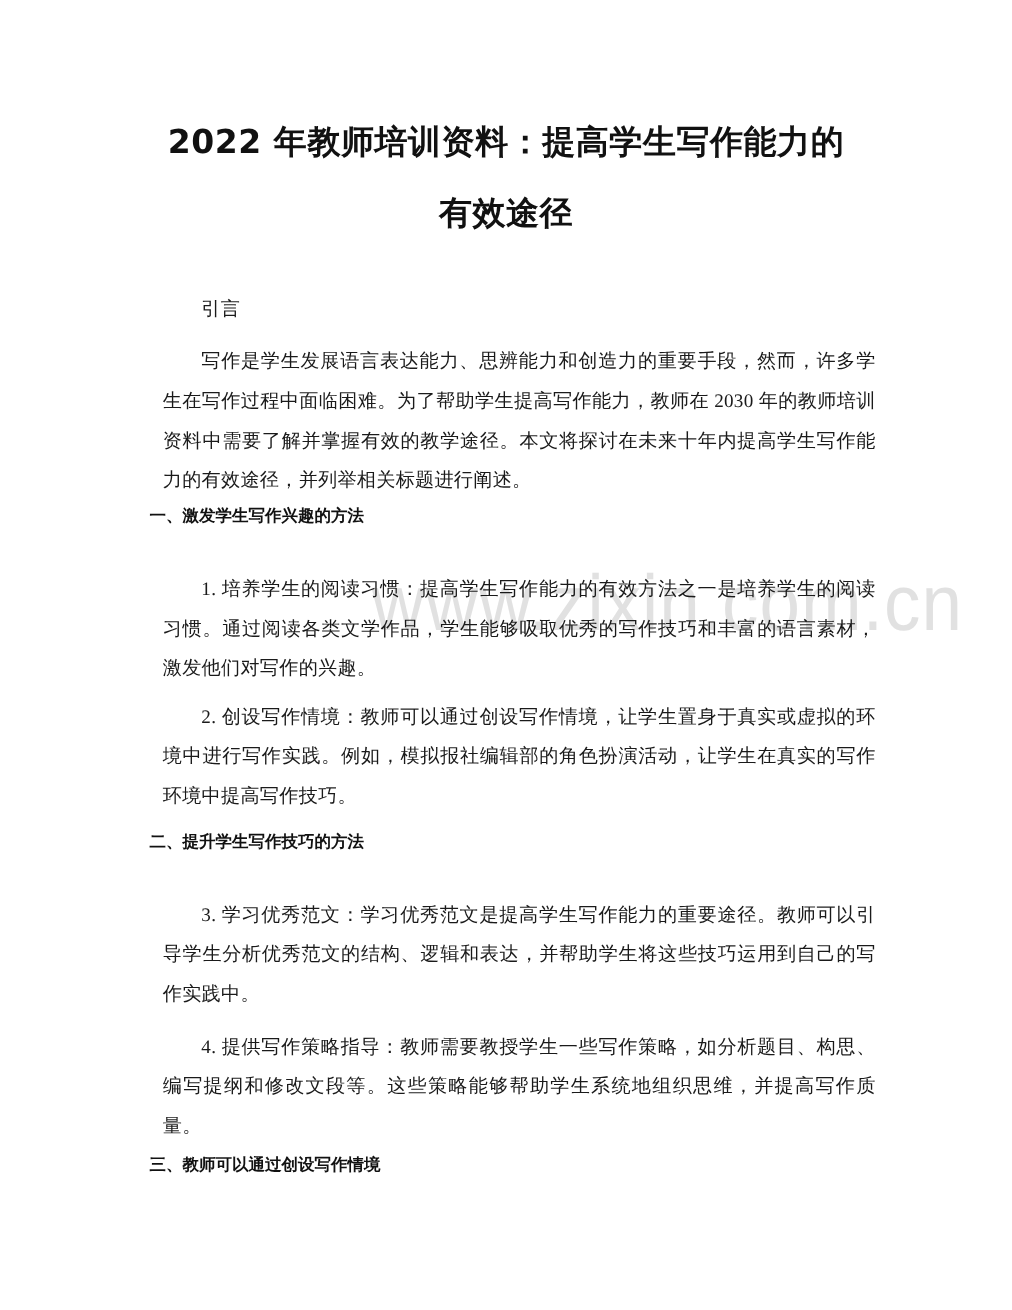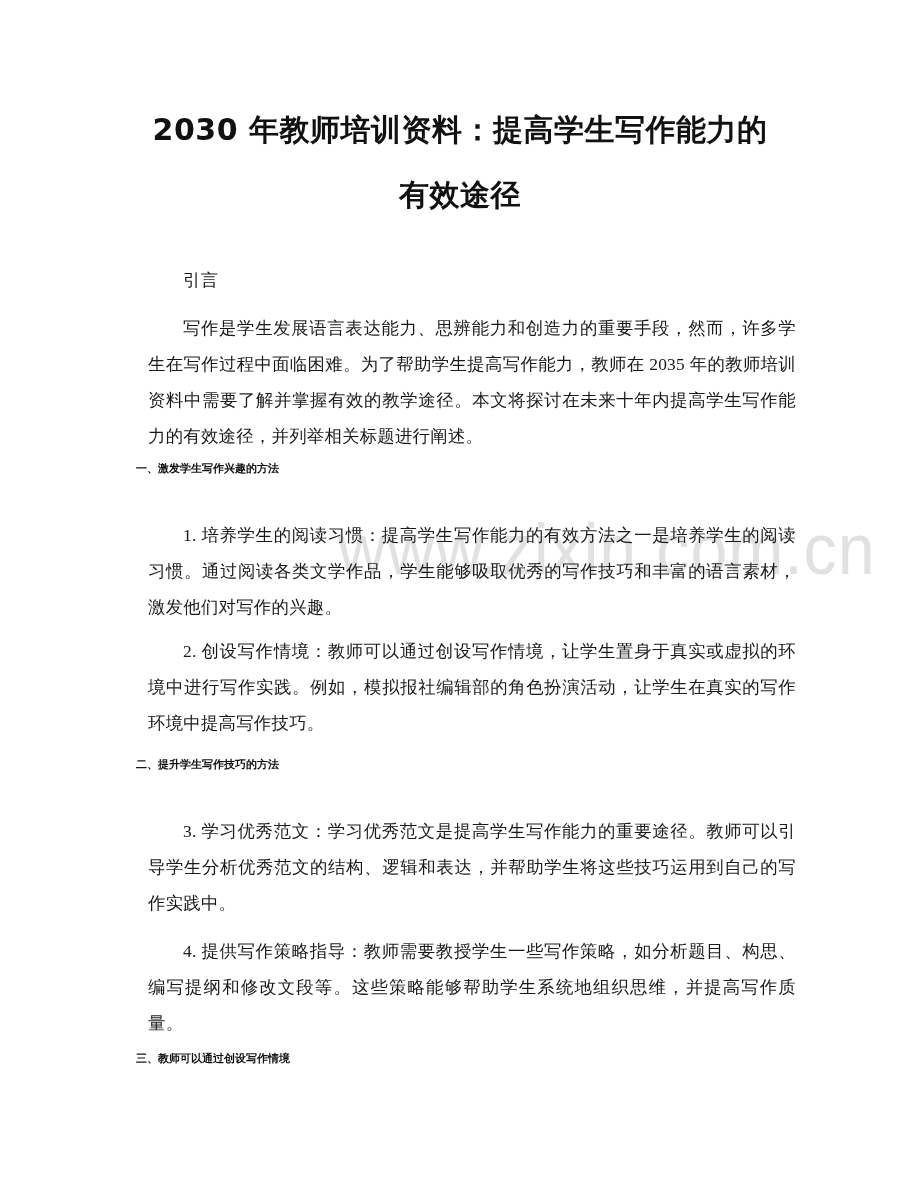--- a/index.html
+++ b/index.html
@@ -44,21 +44,21 @@
       margin: 12px;
       position: absolute;
       left: 0;
       width: 648px;
       color: #1a1a1a;
       letter-spacing: 0.25px;
     }
     .heading {
       font-family: "DejaVu Sans", "Liberation Sans", sans-serif;
       font-weight: bold;
-      font-size: 11px;
+      font-size: 15px;
       line-height: 28px;
       margin: 0;
       position: absolute;
       left: 0;
       width: 648px;
       color: #111;
     }
     .watermark {
       position: absolute;
       left: 338px;
@@ -74,26 +74,26 @@
       transform-origin: left top;
     }
   </style>
 </head>
 <body>
 
 <div class="watermark">www.zixin.com.cn</div>
 
 <div class="page">
 
-  <h1 class="title line1">2030 年教师培训资料：提高学生写作能力的</h1>
+  <h1 class="title line1">2022 年教师培训资料：提高学生写作能力的</h1>
   <h1 class="title line2">有效途径</h1>
 
   <p class="para" style="top:250px;">引言</p>
 
-  <p class="para" style="top:298px;">写作是学生发展语言表达能力、思辨能力和创造力的重要手段，然而，许多学生在写作过程中面临困难。为了帮助学生提高写作能力，教师在 2035 年的教师培训资料中需要了解并掌握有效的教学途径。本文将探讨在未来十年内提高学生写作能力的有效途径，并列举相关标题进行阐述。</p>
+  <p class="para" style="top:298px;">写作是学生发展语言表达能力、思辨能力和创造力的重要手段，然而，许多学生在写作过程中面临困难。为了帮助学生提高写作能力，教师在 2030 年的教师培训资料中需要了解并掌握有效的教学途径。本文将探讨在未来十年内提高学生写作能力的有效途径，并列举相关标题进行阐述。</p>
 
   <h2 class="heading" style="top:455px;">一、激发学生写作兴趣的方法</h2>
 
   <p class="para" style="top:505px;">1. 培养学生的阅读习惯：提高学生写作能力的有效方法之一是培养学生的阅读习惯。通过阅读各类文学作品，学生能够吸取优秀的写作技巧和丰富的语言素材，激发他们对写作的兴趣。</p>
 
   <p class="para" style="top:621px;">2. 创设写作情境：教师可以通过创设写作情境，让学生置身于真实或虚拟的环境中进行写作实践。例如，模拟报社编辑部的角色扮演活动，让学生在真实的写作环境中提高写作技巧。</p>
 
   <h2 class="heading" style="top:751px;">二、提升学生写作技巧的方法</h2>
 
   <p class="para" style="top:801px;">3. 学习优秀范文：学习优秀范文是提高学生写作能力的重要途径。教师可以引导学生分析优秀范文的结构、逻辑和表达，并帮助学生将这些技巧运用到自己的写作实践中。</p>

